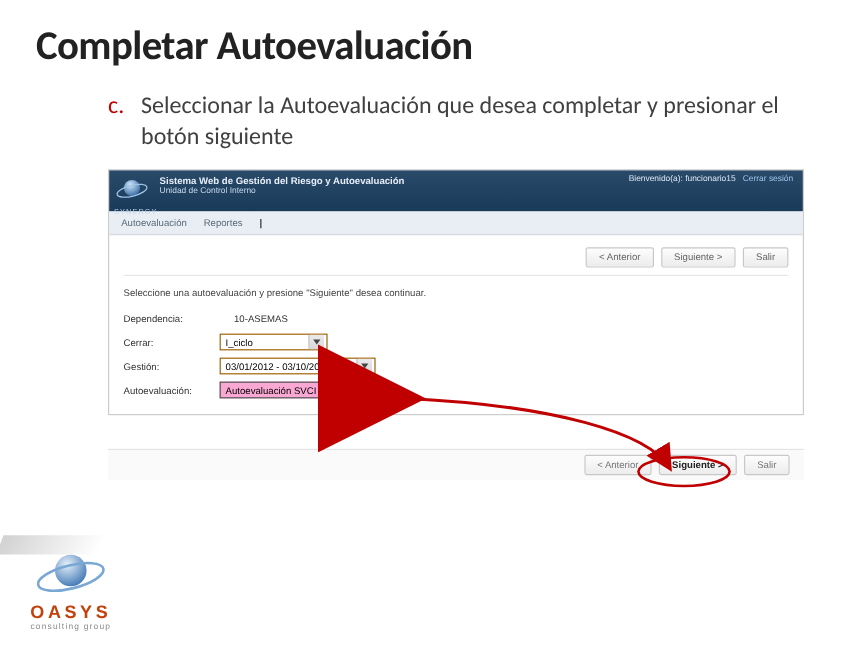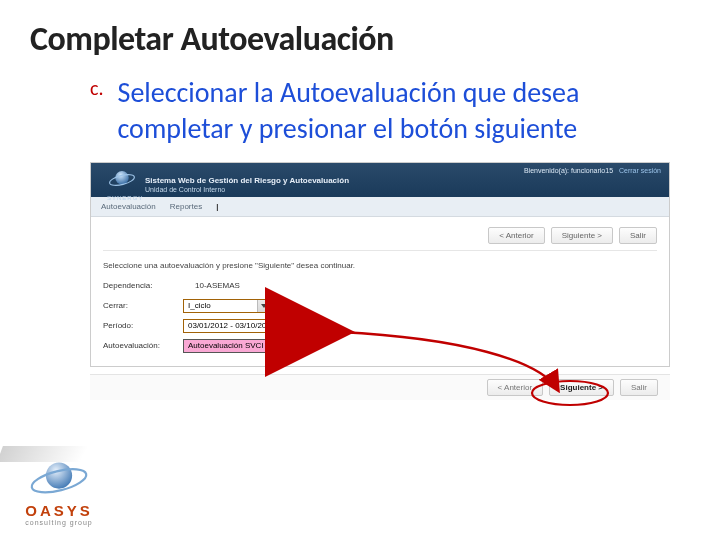--- a/index.html
+++ b/index.html
@@ -1,23 +1,23 @@
 <!DOCTYPE html>
 <html><head>
 <meta charset="utf-8">
 <style>
   * { box-sizing: border-box; margin: 0; padding: 0; }
   body { width: 720px; height: 540px; background: #fff; font-family: Arial, sans-serif; position: relative; overflow: hidden; }
   .slide-title { font-family: 'Calibri', Arial, sans-serif; font-size: 34px; font-weight: bold; color: #222; padding: 18px 0 0 30px; letter-spacing: -0.5px; }
   .step-row { display: flex; align-items: flex-start; padding: 16px 40px 0 90px; }
   .step-letter { color: #c00000; font-family: 'Calibri', Arial; font-size: 20px; margin-right: 14px; line-height: 1.3; }
-  .step-text { font-family: 'Calibri', Arial; font-size: 28px; color: #1d4ed8; line-height: 1.3; }
+  .step-text { font-family: 'Calibri', Arial; font-size: 20px; color: #404040; line-height: 1.3; }
 
   .screenshot { margin: 14px 50px 0 90px; border: 1px solid #ccc; font-size: 9px; background: #fff; }
-  .ss-header { background: linear-gradient(#2a4a6a, #1a3a5a); color: #cfe0f0; display: flex; align-items: flex-end; padding: 4px 16px; height: 34px; position: relative; }
+  .ss-header { background: linear-gradient(#2a4a6a, #1a3a5a); color: #cfe0f0; display: flex; align-items: flex-start; padding: 4px 4px; height: 34px; position: relative; }
   .ss-logo { width: 30px; height: 26px; position: relative; margin-right: 8px; }
   .ss-logo svg { width: 100%; height: 100%; }
   .ss-logo-txt { font-size: 6px; color: #bdd4ea; letter-spacing: 1px; }
   .ss-htext { display: flex; flex-direction: column; gap: 1px; }
   .ss-htext .t1 { font-size: 8px; font-weight: bold; color: #e6eef8; }
   .ss-htext .t2 { font-size: 7px; color: #c5d8ea; }
   .ss-welcome { position: absolute; right: 8px; top: 4px; font-size: 7px; color: #dbe8f5; }
   .ss-welcome .logout { color: #9cc4ea; margin-left: 4px; }
   .ss-nav { background: #e8eef4; height: 20px; display: flex; align-items: center; padding: 0 10px; gap: 14px; color: #5a6a7a; font-size: 8px; border-bottom: 1px solid #d4dae0; }
   .ss-nav .sep { color: #333; font-weight: bold; }
@@ -105,21 +105,21 @@
       <span class="ss-val">10-ASEMAS</span>
     </div>
     <div class="ss-row">
       <span class="ss-label">Cerrar:</span>
       <span class="ss-select sel1">
         <span>I_ciclo</span>
         <span class="ss-caret"></span>
       </span>
     </div>
     <div class="ss-row">
-      <span class="ss-label">Período:</span>
+      <span class="ss-label">Gestión:</span>
       <span class="ss-select sel2">
         <span>03/01/2012 - 03/10/2012</span>
         <span class="ss-caret"></span>
       </span>
     </div>
     <div class="ss-row" style="position:relative;">
       <span class="ss-label">Autoevaluación:</span>
       <span class="ss-select sel3">
         <span>Autoevaluación SVCI 2012</span>
         <span class="ss-caret"></span>

